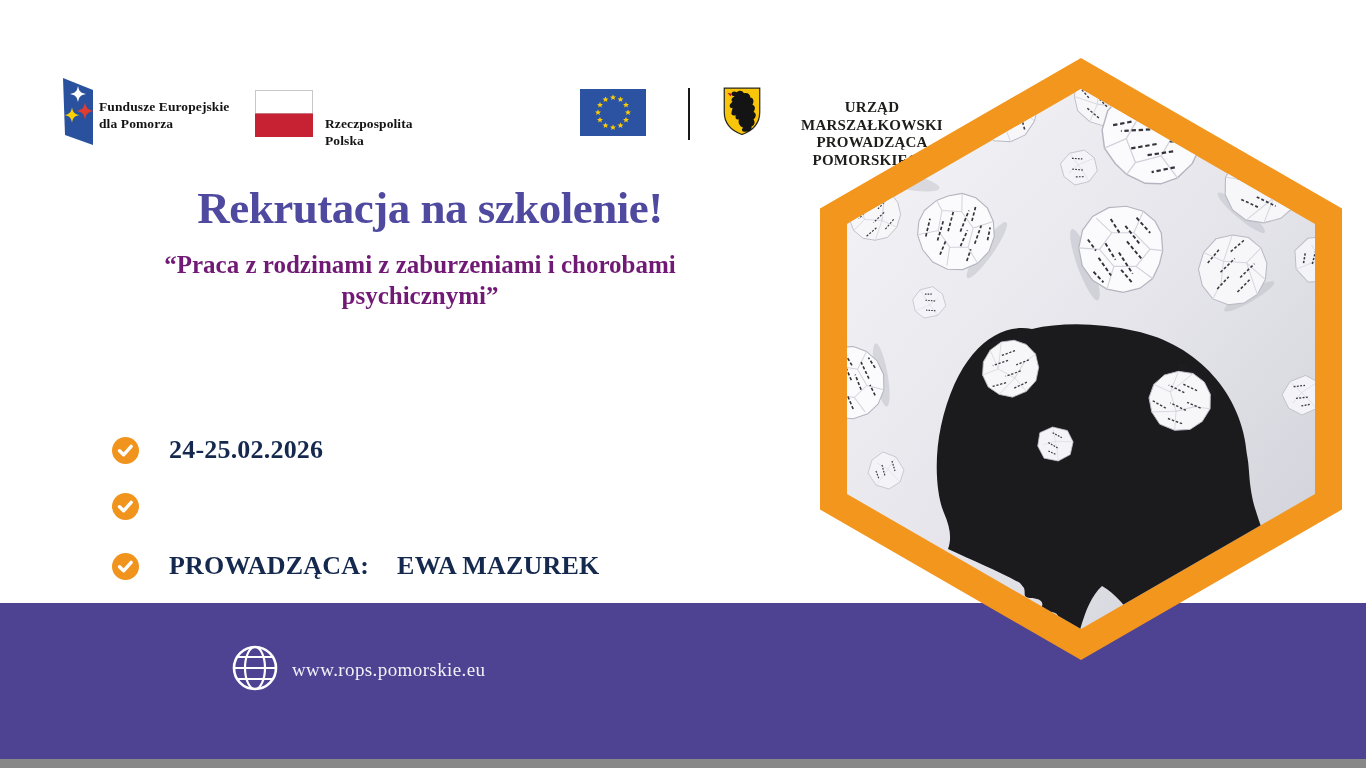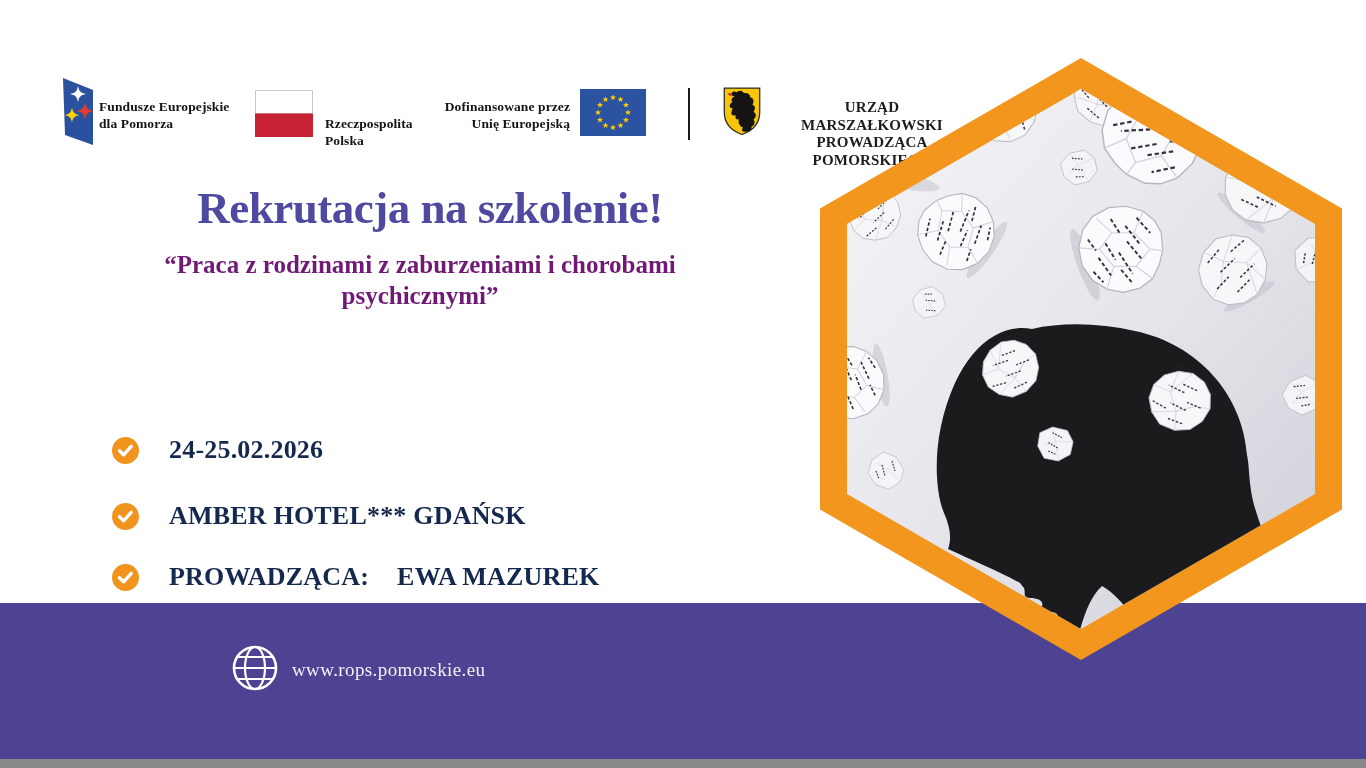--- a/index.html
+++ b/index.html
@@ -24,21 +24,21 @@
   
   .title {
     position:absolute; left:0; top:182px; width:840px; text-align:center;
     font-size:45px; font-weight:bold; color:#4F4AA0; letter-spacing:-0.5px;padding-left:20px;
   }
   .subtitle {
     position:absolute; left:90px; top:249px; width:660px; text-align:center;
     font-size:25px; font-weight:bold; color:#701a75; line-height:31px;
   }
   .bullets { position:absolute; left:112px; top:435px; }
-  .bullet-row { display:flex; align-items:center; margin-bottom:36px; }
+  .bullet-row { display:flex; align-items:center; margin-bottom:28px; }
   .bullet-row:last-child { margin-bottom:12px; }
   .check-wrap { width:27px; height:27px; margin-right:30px; flex:0 0 auto; }
   .bullet-text {
     font-size:26px; font-weight:bold; color:#15294F; letter-spacing:0.2px;
     white-space:nowrap;
   }
   .bullet-text .val-gap { margin-left:28px; }
   
   .footer-bar {
     position:absolute; left:0; top:603px; width:1366px; height:165px;
@@ -76,24 +76,20 @@
     <svg width="58" height="47">
       <rect x="0.5" y="0.5" width="57" height="23" fill="#ffffff" stroke="#c9c9c9" stroke-width="1"></rect>
       <rect x="0" y="23.5" width="58" height="23.5" fill="#C62233"></rect>
     </svg>
   </div>
   <div class="hdr-abs logo-caption" style="left:325px; top:115px;">
     <div>Rzeczpospolita</div>
     <div>Polska</div>
   </div>
 
-  <div class="hdr-abs logo-caption right" style="left:420px; top:98px; width:150px;">
-    <div>Dofinansowane przez</div>
-    <div>Unię Europejską</div>
-  </div>
   <div class="hdr-abs" style="left:580px; top:89px; width:66px; height:47px;">
     <svg width="66" height="47" viewBox="0 0 66 47">
       <rect width="66" height="47" fill="#2B53A2"></rect>
       <defs>
         <path id="eustar" d="M0,-3 L0.9,-0.95 L3,-0.95 L1.3,0.4 L1.9,2.6 L0,1.35 L-1.9,2.6 L-1.3,0.4 L-3,-0.95 L-0.9,-0.95 Z" fill="#FFCC00"></path>
       </defs>
       <use href="#eustar" x="33" y="8.5"></use>
       <use href="#eustar" x="40.5" y="10.5"></use>
       <use href="#eustar" x="46" y="16"></use>
       <use href="#eustar" x="48" y="23.5"></use>
@@ -135,21 +131,20 @@
       </span>
       <span class="bullet-text">24-25.02.2026</span>
     </div>
     <div class="bullet-row" style="margin-bottom:31px;">
       <span class="check-wrap">
         <svg width="27" height="27" viewBox="0 0 27 27">
           <circle cx="13.5" cy="13.5" r="13.5" fill="#F0941E"></circle>
           <path d="M7.5 13.8 L11.6 17.8 L19.2 9.4" fill="none" stroke="#ffffff" stroke-width="3.4" stroke-linecap="round" stroke-linejoin="round"></path>
         </svg>
       </span>
-      <span class="bullet-text">AMBER HOTEL*** GDAŃSK</span>
     </div>
     <div class="bullet-row">
       <span class="check-wrap">
         <svg width="27" height="27" viewBox="0 0 27 27">
           <circle cx="13.5" cy="13.5" r="13.5" fill="#F0941E"></circle>
           <path d="M7.5 13.8 L11.6 17.8 L19.2 9.4" fill="none" stroke="#ffffff" stroke-width="3.4" stroke-linecap="round" stroke-linejoin="round"></path>
         </svg>
       </span>
       <span class="bullet-text"><span>PROWADZĄCA:</span><span class="val-gap">EWA MAZUREK</span></span>
     </div>

